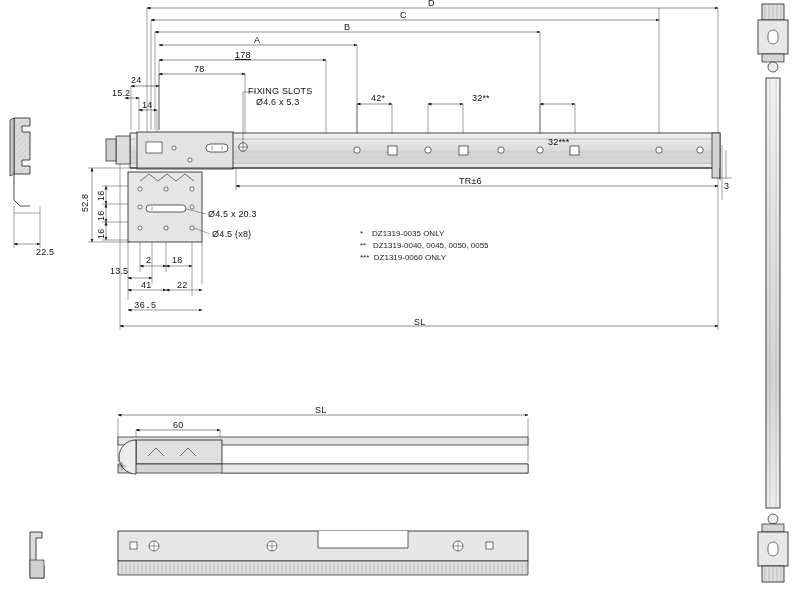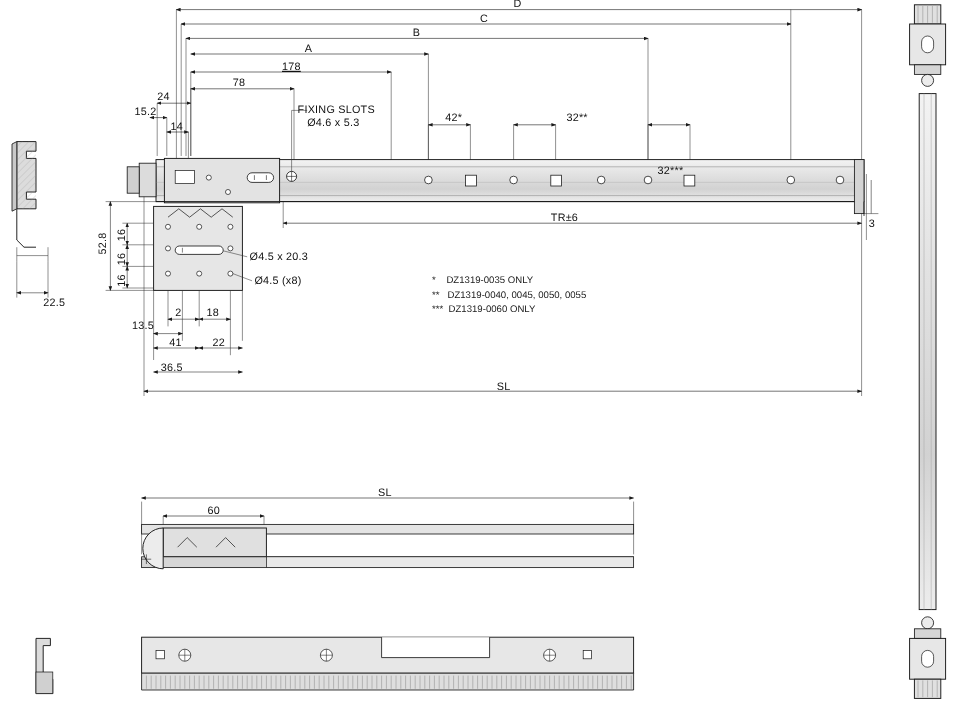--- a/index.html
+++ b/index.html
@@ -415,21 +415,21 @@
 <div class="lbl rot" style="left:80px;top:212px;">52.8</div>
 <div class="lbl rot" style="left:96px;top:201px;">16</div>
 <div class="lbl rot" style="left:96px;top:221px;">16</div>
 <div class="lbl rot" style="left:96px;top:239px;">16</div>
 
 <div class="lbl" style="left:110px;top:266px;">13.5</div>
 <div class="lbl" style="left:146px;top:255px;">2</div>
 <div class="lbl" style="left:172px;top:255px;">18</div>
 <div class="lbl" style="left:141px;top:280px;">41</div>
 <div class="lbl" style="left:177px;top:280px;">22</div>
-<div class="lbl" style="left:134px;top:301px;">36.5</div>
+<div class="lbl" style="left:134px;top:301px;font-family:Liberation Mono, monospace;">36.5</div>
 
 <div class="lbl" style="left:13px;top:247px;margin-left:23px;">22.5</div>
 <div class="lbl" style="left:724px;top:181px;">3</div>
 <div class="lbl" style="left:459px;top:176px;">TR±6</div>
 <div class="lbl" style="left:414px;top:317px;">SL</div>
 <div class="lbl" style="left:315px;top:405px;">SL</div>
 <div class="lbl" style="left:173px;top:420px;">60</div>
 
 <div class="notes" style="left:360px;top:228px;">*    DZ1319-0035 ONLY</div>
 <div class="notes" style="left:360px;top:240px;">**   DZ1319-0040, 0045, 0050, 0055</div>

